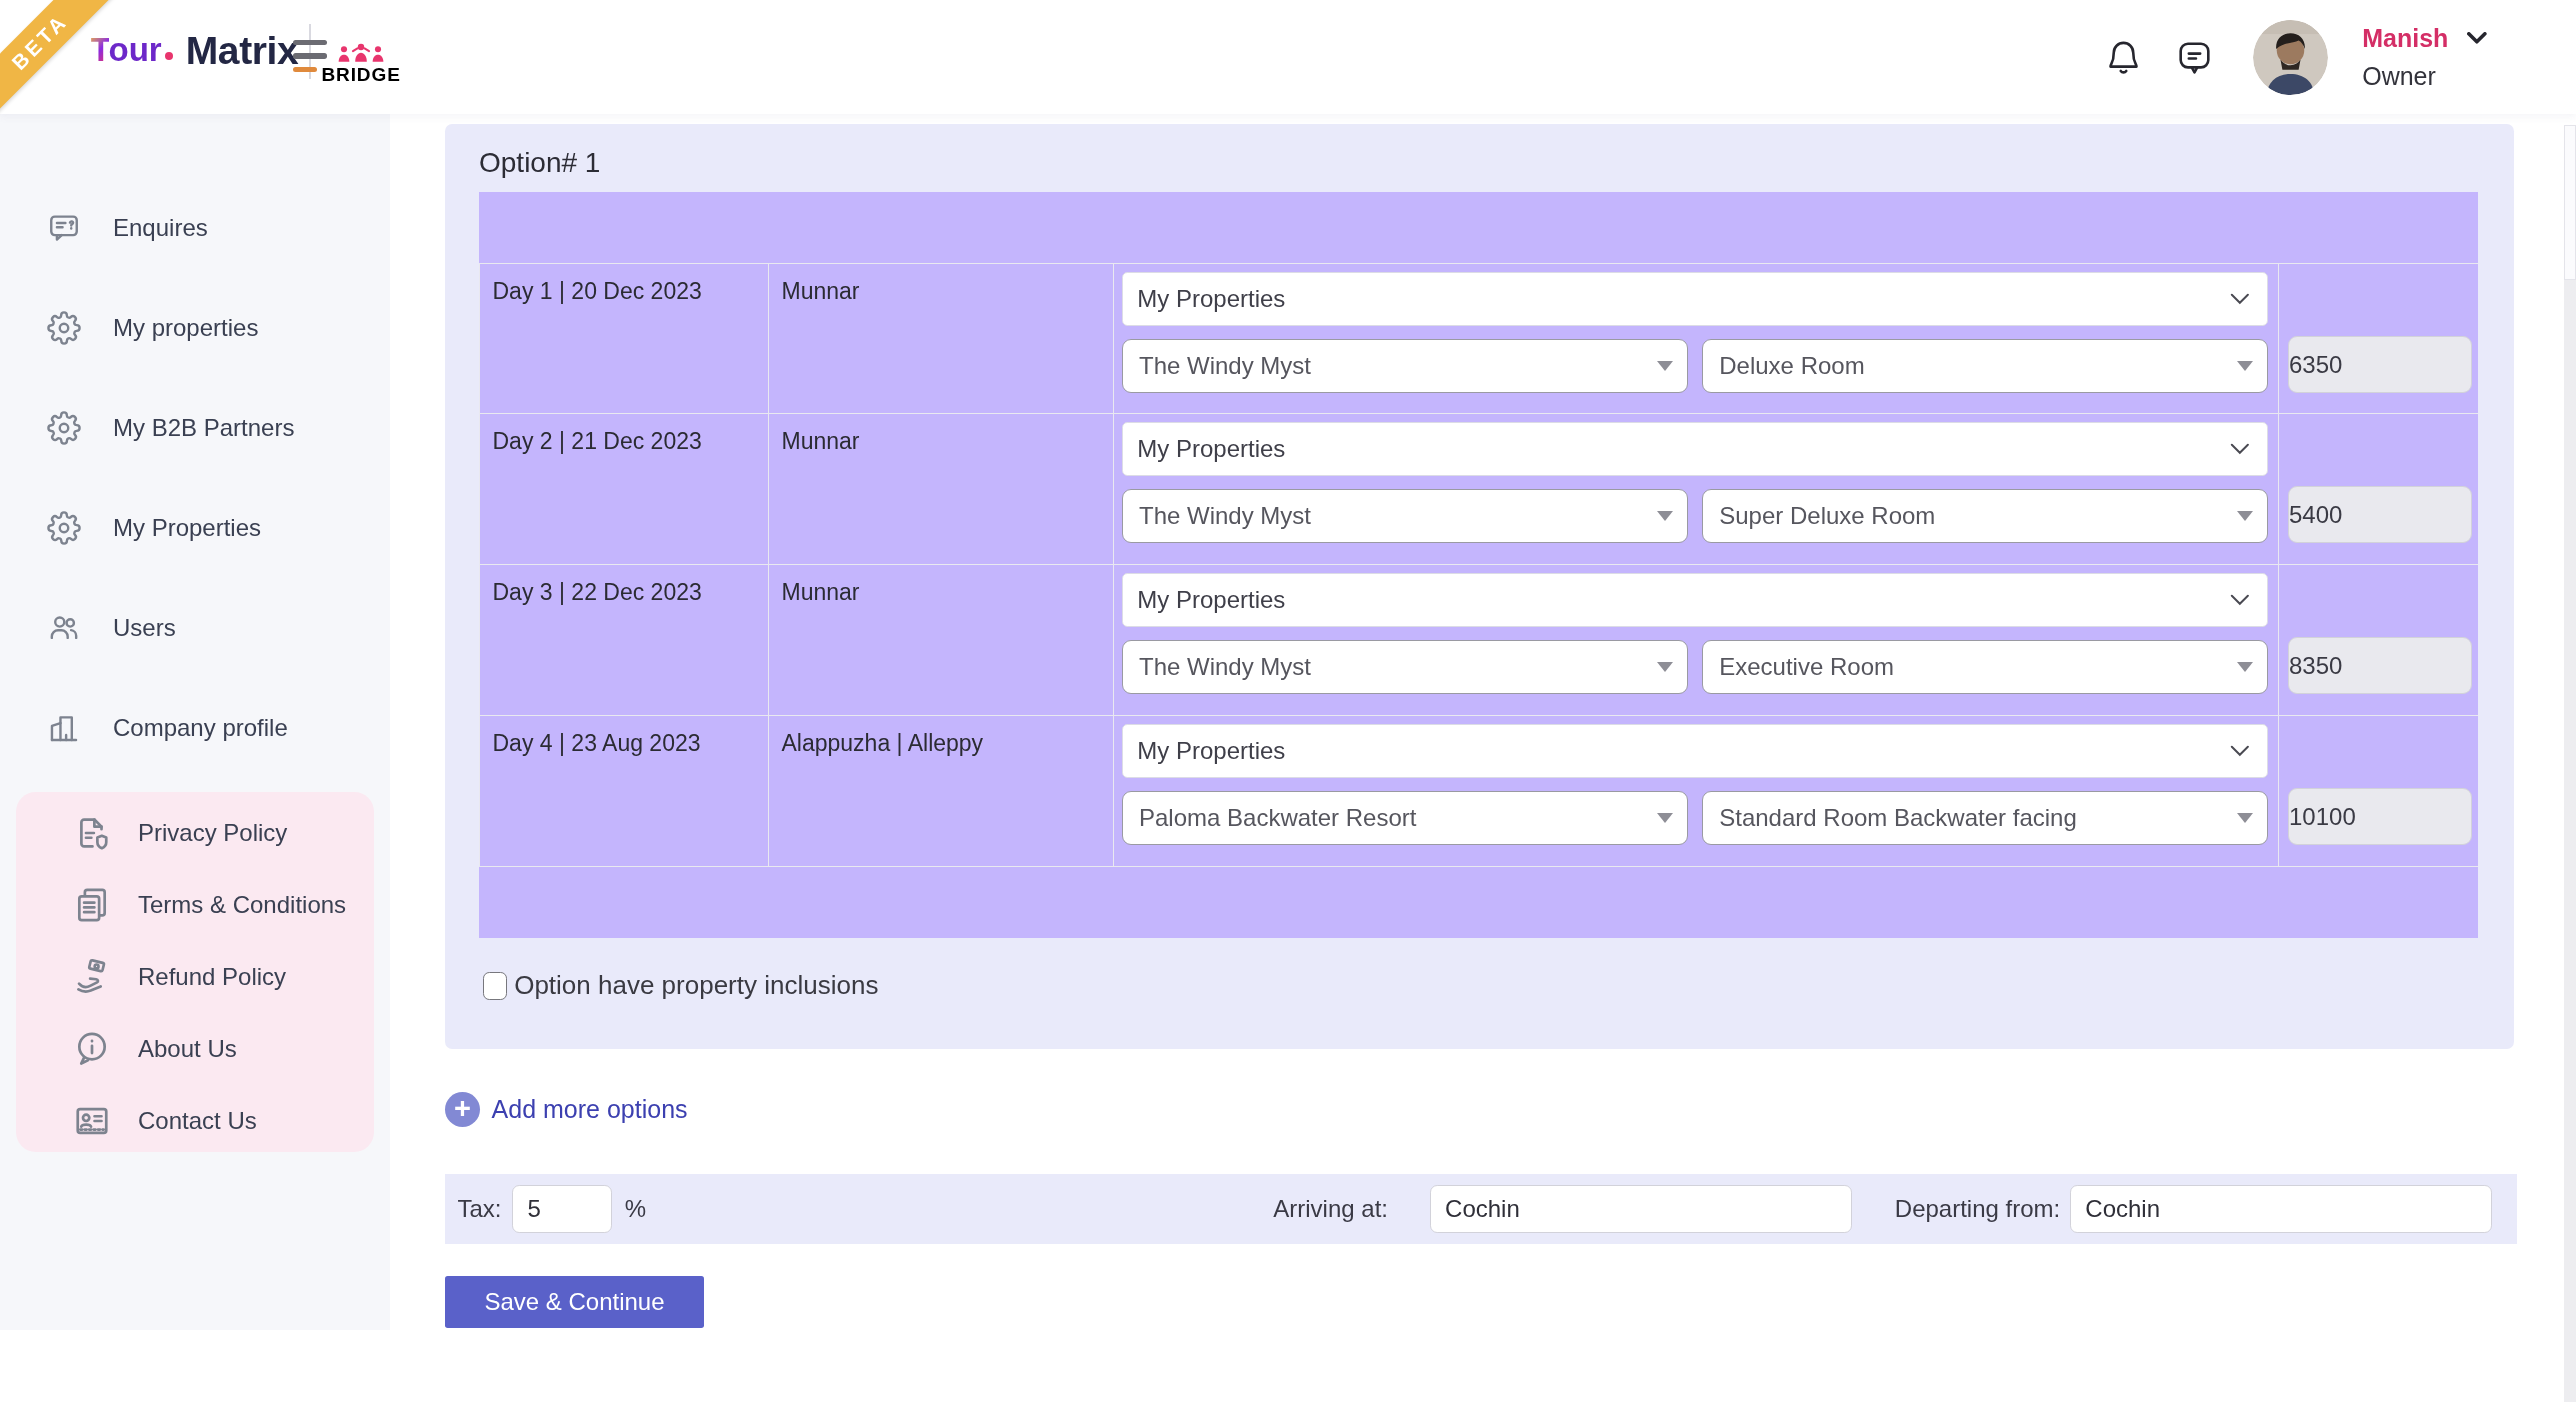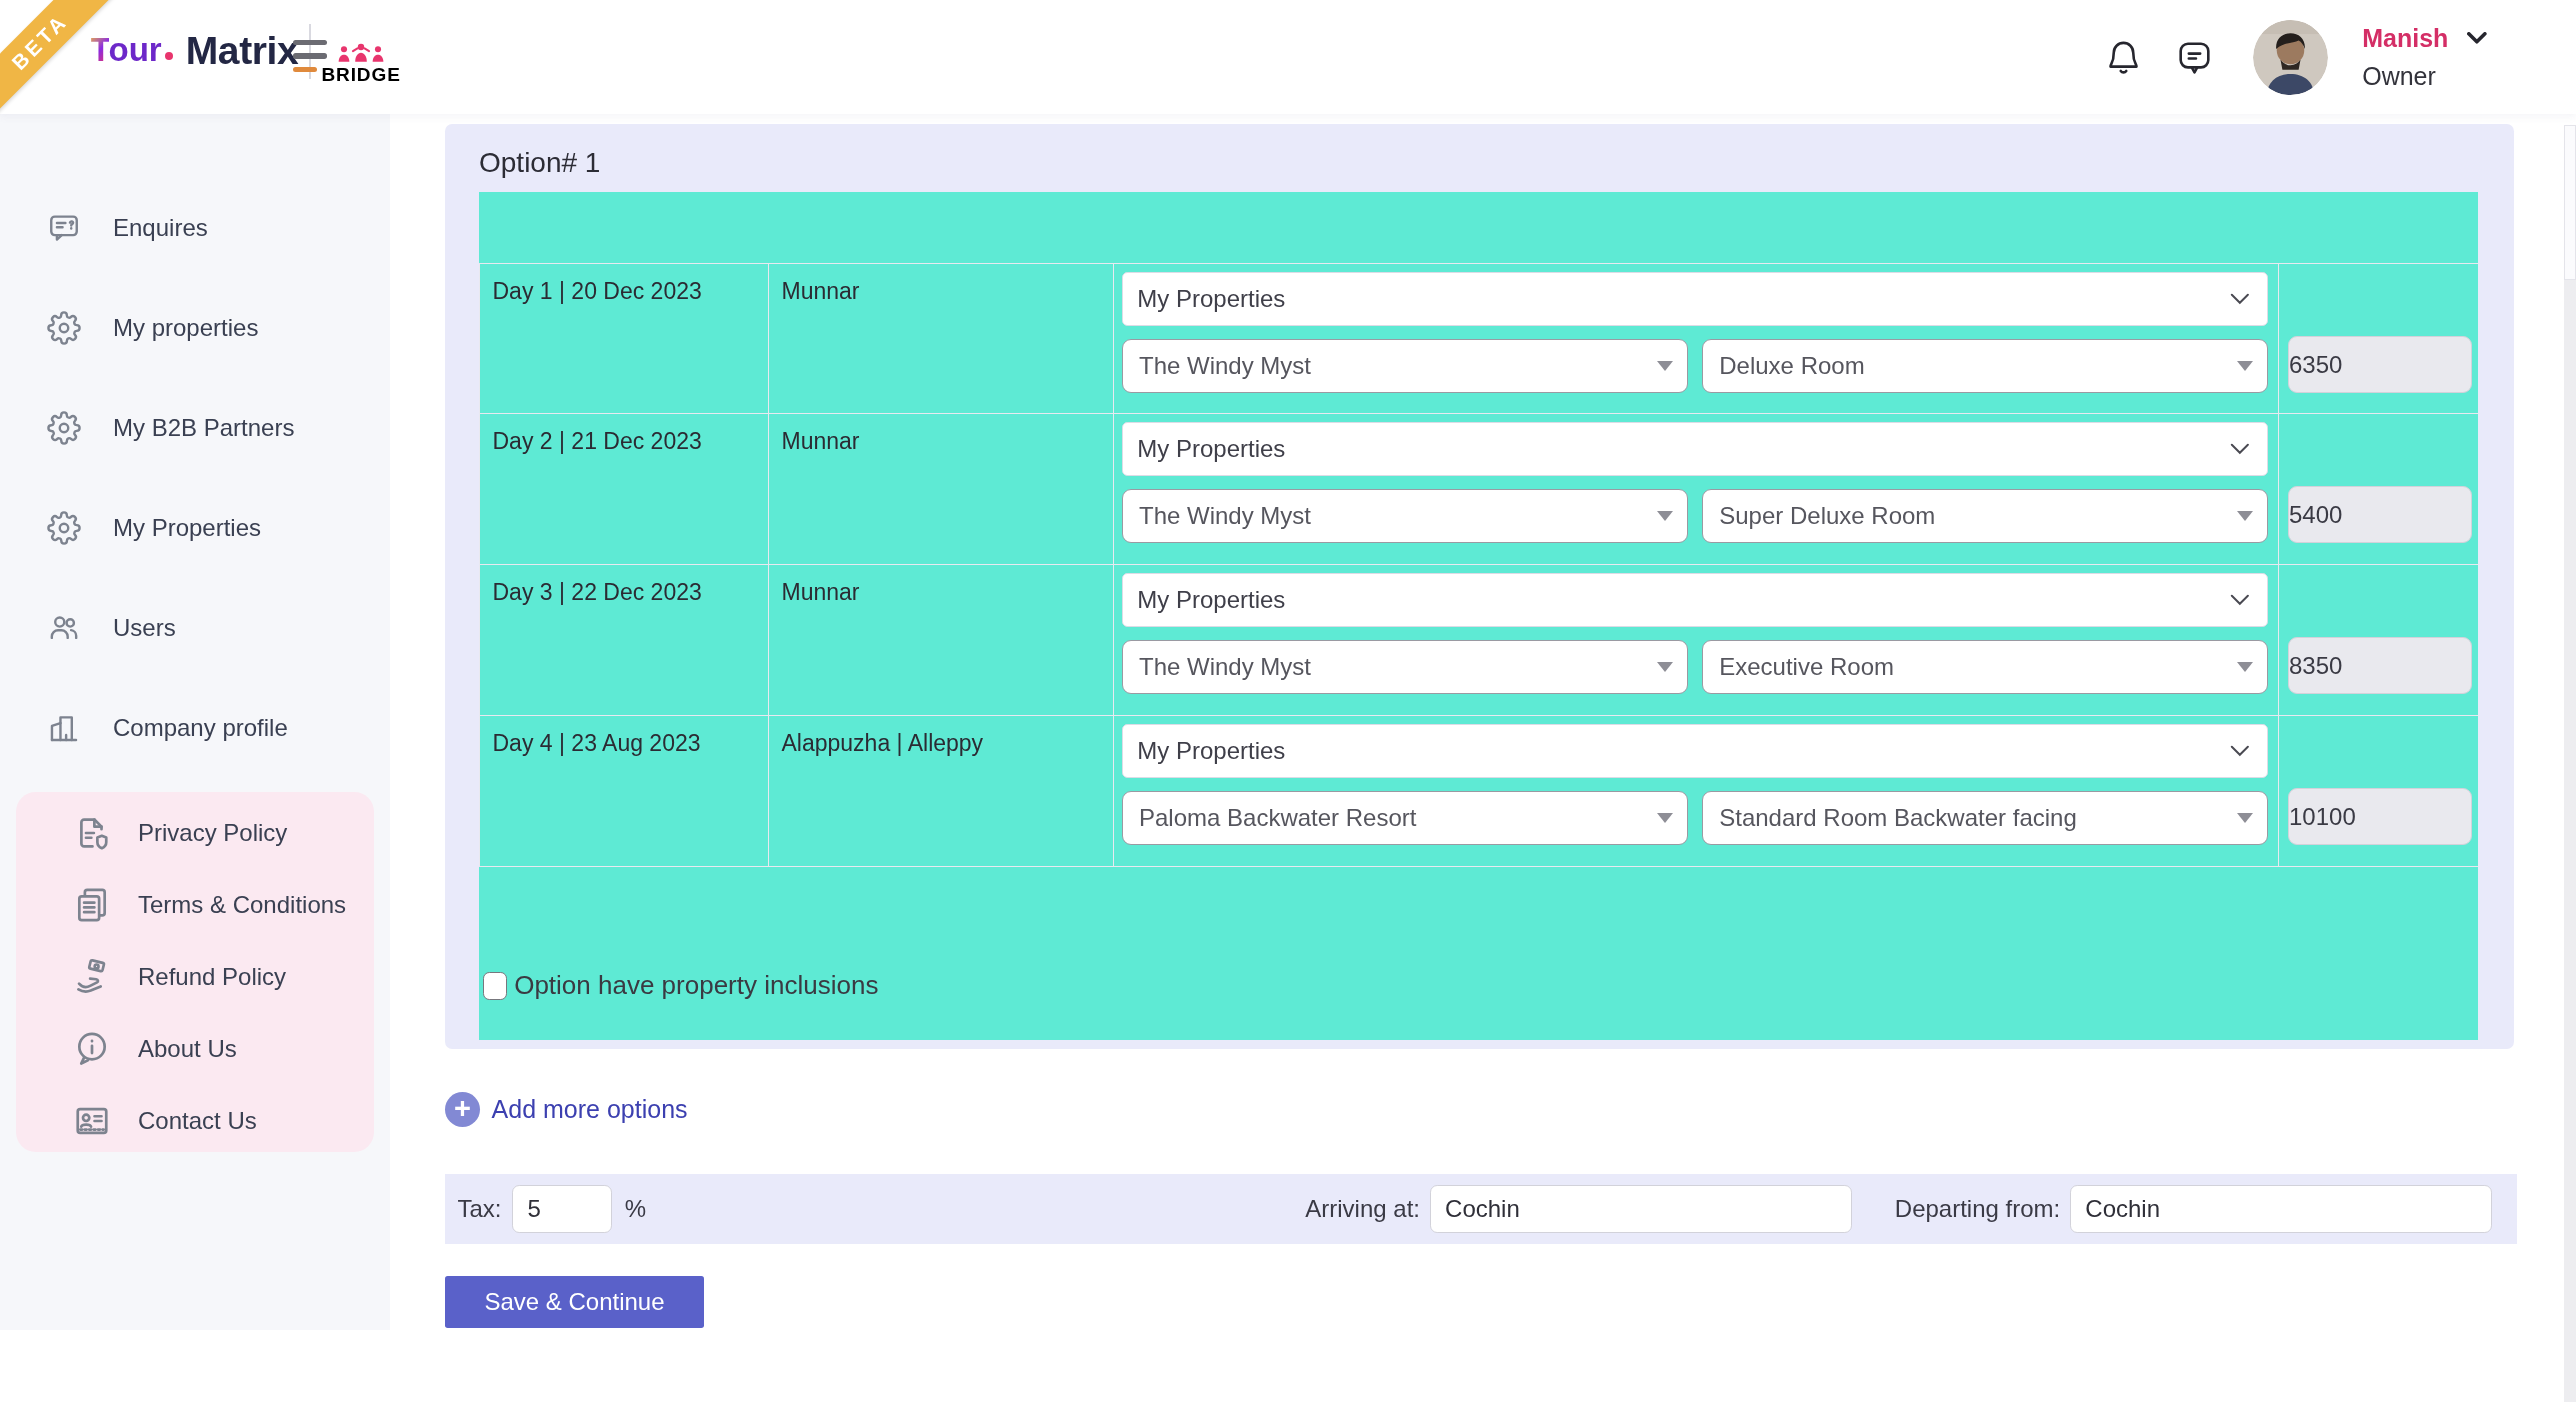--- a/index.html
+++ b/index.html
@@ -44,21 +44,21 @@
   .side-item { height:50px; margin-bottom:50px; display:flex; align-items:center; padding-left:47px; gap:32px; cursor:pointer; }
   .side-item .lbl { font-size:24px; color:#3a4052; }
   .policy-box { position:absolute; left:16px; top:678px; width:358px; height:360px; background:#fbe9f1; border-radius:19.7px; padding-top:5.4px; }
   .policy-item { height:72px; display:flex; align-items:center; padding-left:57px; gap:27px; cursor:pointer; }
   .policy-item .lbl { font-size:24px; color:#3a4052; }
   .sicon { flex:none; display:flex; align-items:center; justify-content:center; }
 
   
   .option-card { position:absolute; left:445px; top:124px; width:2069px; height:925px; background:#e9eafa; border-radius:7.2px; }
   .option-title { position:absolute; left:34px; top:23px; font-size:28px; font-weight:500; color:#2c2c35; }
-  .panel { position:absolute; left:34px; top:68px; width:1999px; height:848px; background:#5eead4; }
+  .panel { position:absolute; left:34px; top:68px; width:1999px; height:746px; background:#c4b5fd; }
   .itable { margin-top:71px; }
   .t-row { display:grid; grid-template-columns:288px 345px 1165px 200px; height:151px;
            border-bottom:0.9px solid #e9e9f0; border-left:0.9px solid #e9e9f0; }
   .t-row.first { border-top:0.9px solid #e9e9f0; }
   .t-cell { padding:14.3px 12.5px; font-size:23px; color:#2b2b33; }
   .t-cell + .t-cell { border-left:0.9px solid #e9e9f0; }
   .t-cell.selects { padding:8px 9.8px 8px 8px; }
   .t-cell.costcell { position:relative; padding:0; }
 
   .gsel { height:54px; border:0.9px solid #dcdce6; border-radius:5.4px; background:#fff; display:flex;
@@ -90,21 +90,21 @@
                  align-items:center; justify-content:center; font-size:29px; font-weight:700; line-height:1; padding-bottom:2.7px; }
   .add-more .lbl { font-size:25px; font-weight:500; color:#3c40b0; }
 
   .tax-bar { position:absolute; left:445px; top:1174px; width:2072px; height:70px; background:#e9eafa;
              display:flex; align-items:center; padding:0 25px 0 12.5px; }
   .tax-bar .flabel { font-size:24px; color:#3a3a45; }
   .tbox { height:48px; background:#fff; border:0.9px solid #d2d2da; border-radius:7.2px; font-size:24px;
           color:#2f2f38; font-family:"Liberation Sans", sans-serif; padding:0 14.3px; }
   .tax-input { width:100px; margin-left:10.7px; }
   .pct { margin-left:12.5px; }
-  .arriving-group { margin-left:auto; display:flex; align-items:center; }
+  .arriving-group { margin-left:auto; display:flex; align-items:center;gap:32px; }
   .departing-group { margin-left:43px; display:flex; align-items:center; }
   .city-input { width:422px; margin-left:9.8px; }
 
   .save-btn { position:absolute; left:445px; top:1276px; width:259px; height:52px; background:#5a61c9;
               color:#fff; border:none; border-radius:2.7px; font-size:24px; font-family:"Liberation Sans", sans-serif;
               cursor:pointer; }
 
   
   .scroll-track { position:absolute; right:0; top:280px; bottom:0; width:12.5px; background:#ededf0; }
   .scroll-thumb { position:absolute; right:0; top:125px; width:12.5px; height:155px; background:#fbfbfd;

